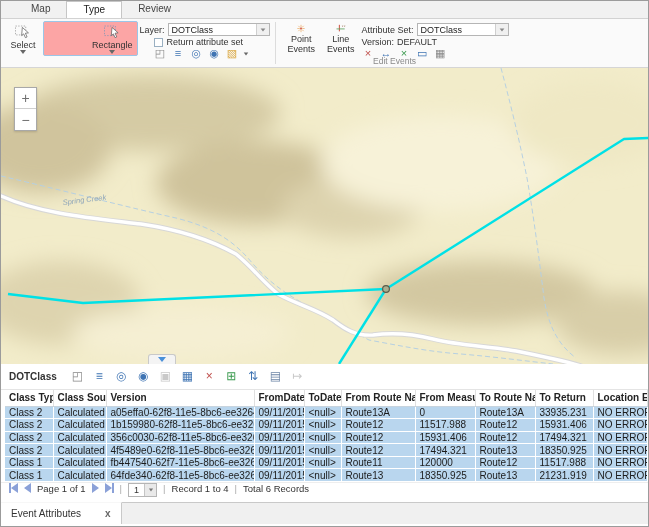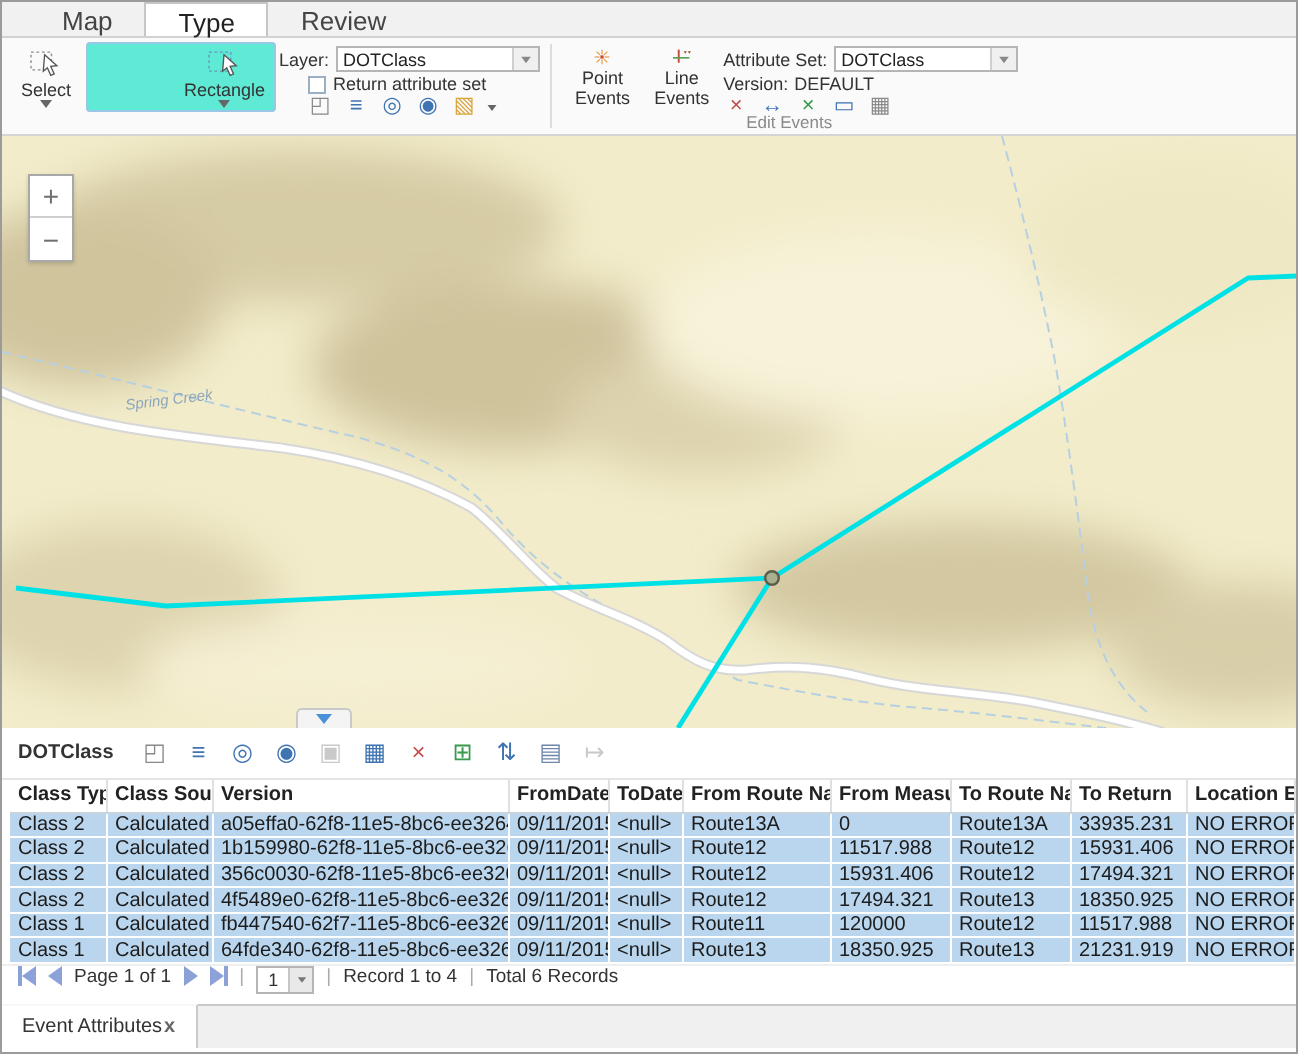--- a/index.html
+++ b/index.html
@@ -2,31 +2,31 @@
 <html style="--selection_blue: #b9d6ee; --event_line: #00e1e6; --active_button_bg: #cde4f7; --map_base: #f2ecca;"><head>
 <meta charset="utf-8">
 <style>
   * { box-sizing: border-box; margin: 0; padding: 0; }
   html,body { background:#e8e8e8; }
   body { font-family: "Liberation Sans", sans-serif; }
   .window { position:relative; width:649px; height:527px; border:1px solid #9b9b9b; background:#fff; overflow:hidden; }
 
   
   .rtabs { height:18px; background:#f1f1f1; border-bottom:1px solid #d2d2d2; display:flex; align-items:stretch; padding-left:14px; }
-  .rtab { padding:2px 16px 0; font-size:13px; color:#444; cursor:default; }
+  .rtab { padding:2px 16px 0; font-size:10px; color:#444; cursor:default; }
   .rtab.active { background:#fff; border:1px solid #c6c6c6; border-bottom:none; color:#222; }
 
   
   .ribbon { height:49px; background:#fafafa; border-bottom:1px solid #d5d5d5; display:flex; align-items:stretch; padding:1px 2px; position:relative; }
   .rgroup { display:flex; position:relative; padding:1px 4px 10px 2px; }
   .rgroup-label { position:absolute; bottom:0; left:0; right:0; text-align:center; font-size:8.5px; color:#8a8a8a; }
   .vsep { width:1px; background:#dcdcdc; margin:2px 1px 2px 1px; }
   .bigbtn { display:flex; flex-direction:column; align-items:center; justify-content:flex-start; padding:2px 4px 1px; margin-right:2px; border:1px solid transparent; border-radius:2px; font-size:9px; color:#333; }
   .bigbtn svg { display:block; margin-bottom:1px; }
-  .bigbtn.active { background:#5eead4; border-color:#9ac6e8;padding-left:48px; }
+  .bigbtn.active { background:#fca5a5; border-color:#9ac6e8;padding-left:48px; }
   .bigbtn .caret { margin-top:0px; }
   .caret { width:0; height:0; border-left:3px solid transparent; border-right:3px solid transparent; border-top:4px solid #666; display:inline-block; }
   .rcol { display:flex; flex-direction:column; justify-content:flex-start; padding-top:2px; }
   .rrow { display:flex; align-items:center; height:13px; margin-bottom:1px; font-size:9px; color:#333; }
   .rlabel { margin-right:3px; }
   .combo { display:flex; align-items:center; border:1px solid #b5b5b5; background:#fff; height:13px; }
   .combo .cval { font-size:9px; padding:0 3px; color:#222; }
   .combo .cbtn { width:13px; height:100%; border-left:1px solid #cfcfcf; background:#f0f0f0; display:flex; align-items:center; justify-content:center; }
   .combo .cbtn .caret { border-top-color:#888; transform:scale(.8); }
   .checkbox { width:9px; height:9px; border:1px solid #9ab0c2; background:#fff; display:inline-block; margin-right:4px; }
@@ -61,21 +61,21 @@
   .tri-r { width:0; height:0; border-top:5px solid transparent; border-bottom:5px solid transparent; border-left:7px solid #8ba1d8; }
   .pbar { width:2px; height:10px; background:#8ba1d8; display:inline-block; }
   .psep { color:#aaa; }
   .pselect { display:inline-flex; align-items:center; border:1px solid #b5b5b5; height:14px; background:#fff; }
   .pselect .pval { padding:0 5px; font-size:9px; }
   .pselect .pdd { width:12px; height:100%; background:#e9e9e9; border-left:1px solid #c5c5c5; display:flex; align-items:center; justify-content:center; }
   .pselect .pdd .caret { transform:scale(.7); border-top-color:#777; }
 
   
   .btabs { height:22px; background:#f0f0f0; border-top:1px solid #c9c9c9; display:flex; align-items:stretch; }
-  .btab { display:flex; align-items:center; gap:1px; padding:0 10px; font-size:10px; color:#333; }
+  .btab { display:flex; align-items:center; gap:24px; padding:0 10px; font-size:10px; color:#333; }
   .btab.active { background:#fff; border-right:1px solid #c9c9c9; margin-top:-1px; border-top:1px solid #f7f7f7; }
   .closex { color:#666; font-size:10px; font-weight:bold; }
 </style>
 </head>
 <body>
 
 <div class="window">
 
   <div class="rtabs">
     <div class="rtab">Map</div>

